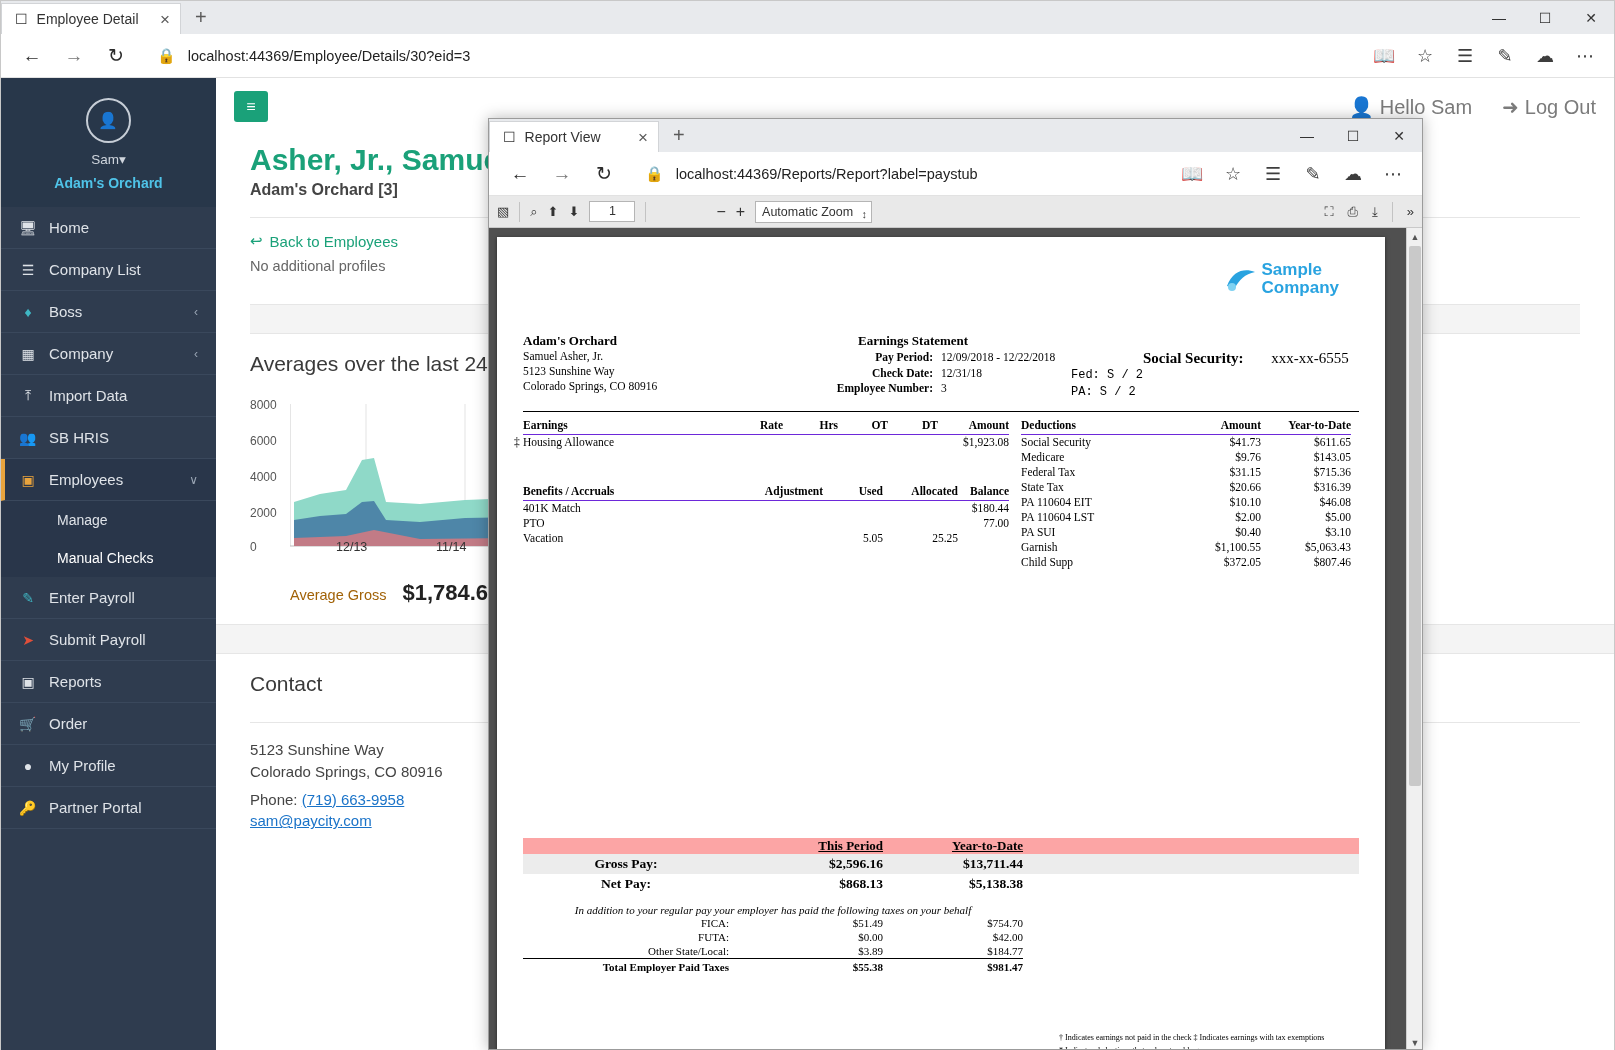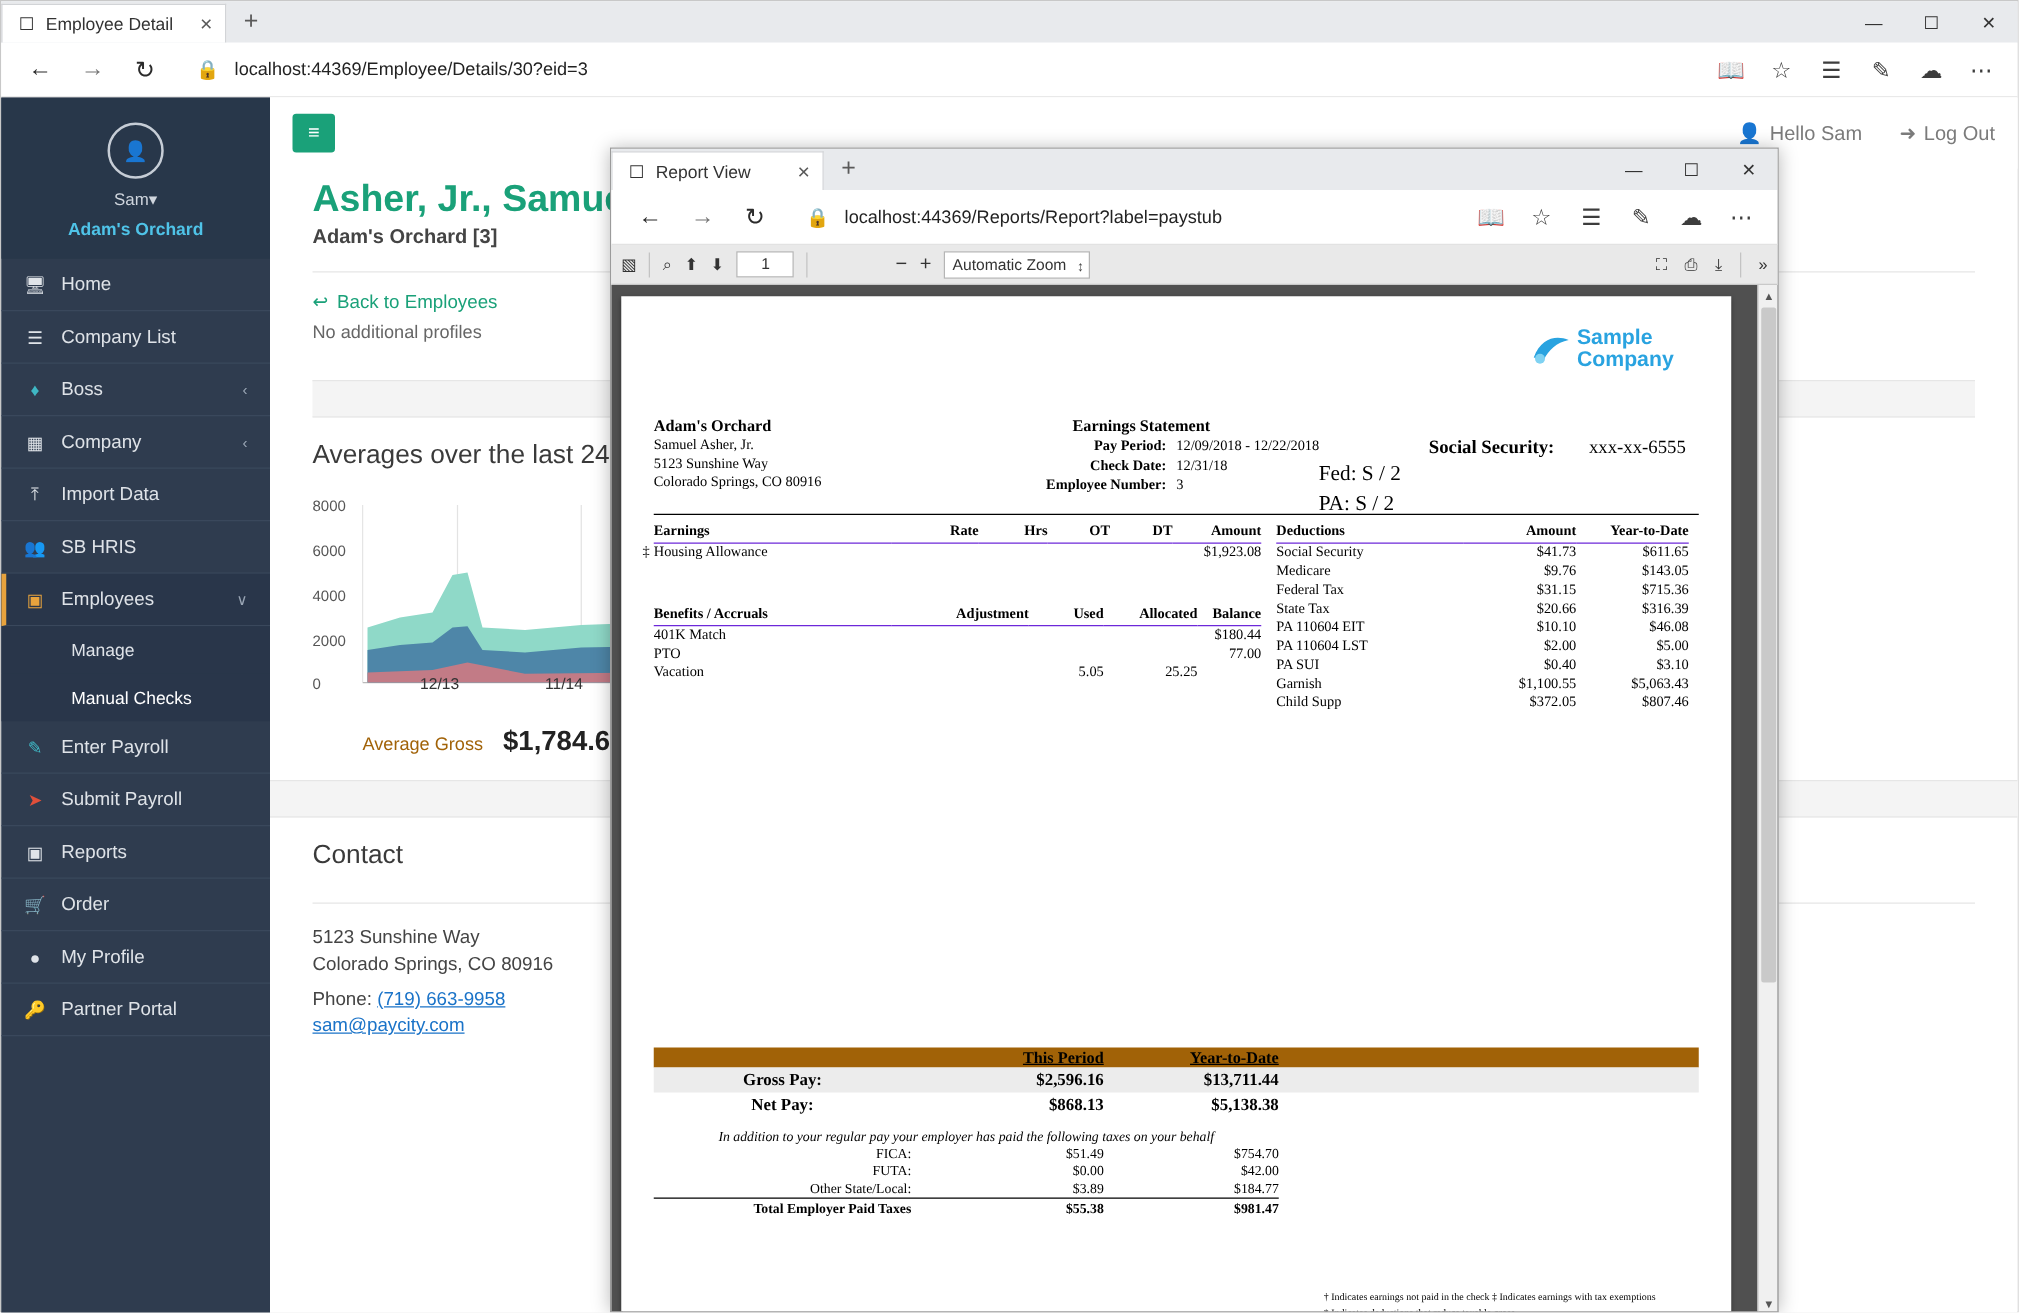--- a/index.html
+++ b/index.html
@@ -52,21 +52,21 @@
   .sb-item.active .ico { color:#e8a33d; }
   .sb-sub { display:flex; align-items:center; padding:11px 18px 11px 56px; font-size:14px; color:#dfe3e8; background:#29364a; }
   .sb-sub.sel { color:#ffffff; }
   .sb-item .ico.teal { color:#3fb7c4; }
   .sb-item .ico.blue { color:#4aa3df; }
   .sb-item .ico.red { color:#e04f3a; }
 
   .content { flex:1; background:#ffffff; position:relative; }
   .topbar { height:57px; background:#ffffff; display:flex; align-items:center; padding:0 18px; }
   .hamburger { width:34px; height:31px; background:#1aa179; color:#fff; border-radius:3px; display:flex; align-items:center; justify-content:center; font-size:16px; }
-  .topbar-right { margin-left:auto; display:flex; align-items:center; gap:30px; font-size:16px; color:#7b7b7b; }
+  .topbar-right { margin-left:auto; display:flex; align-items:center; gap:30px; font-size:20px; color:#7b7b7b; }
   .topbar-right span.ic { margin-right:6px; }
 
   .page-pad { padding:0 34px; }
   .emp-title { font-size:30px; color:#1aa179; font-weight:bold; margin:8px 0 4px; }
   .emp-sub { font-size:16px; color:#444; font-weight:bold; margin-bottom:18px; }
   .hr { border-top:1px solid #e6e6e6; margin:10px 0 0; }
   .back-link { color:#1aa179; font-size:15px; padding:14px 0 8px; display:flex; gap:7px; align-items:center; }
   .muted { color:#666; font-size:14.5px; padding-bottom:20px; }
   .band { background:#f4f4f4; height:30px; margin-top:10px; border-top:1px solid #e6e6e6; border-bottom:1px solid #e6e6e6;}
   .card-title { font-size:21px; color:#3a3a3a; padding:18px 0 6px; }
@@ -107,33 +107,33 @@
   .logo { position:absolute; right:46px; top:24px; text-align:left; }
   .logo-txt { font-family:"Liberation Sans", sans-serif; color:#29a3e0; font-weight:bold; font-size:17px; line-height:1.05; }
   .stub-head { position:relative; margin-top:78px; }
   .stub-co { font-weight:bold; font-size:13px; }
   .stub-addr { font-size:11.5px; line-height:1.32; }
   .es-title { position:absolute; left:335px; top:0; font-weight:bold; font-size:13px; }
   .meta { position:absolute; left:300px; top:17px; width:420px; font-size:11.5px; }
   .meta-row { display:flex; line-height:1.35; }
   .meta-lab { width:118px; text-align:right; font-weight:bold; padding-right:8px; }
   .ss { position:absolute; left:620px; top:17px; font-size:15px; }
-  .fedpa { position:absolute; left:532px; top:34px; font-size:17px; line-height:1.4; }
+  .fedpa { position:absolute; left:548px; top:34px; font-size:12px; line-height:1.4;font-family:Liberation Mono, monospace; }
   .rule { border-bottom:1px solid #000; margin:7px 0 0; }
   .cols { display:flex; margin-top:6px; }
   .colL { width:486px; }
   .colR { width:330px; margin-left:12px; }
   table.pt { width:100%; border-collapse:collapse; font-size:11.5px; }
   table.pt th { font-weight:bold; text-align:right; padding:1px 0 3px; border-bottom:1px solid #6d28d9; }
   table.pt th.l { text-align:left; }
   table.pt td { padding:1.5px 0; text-align:right; }
   table.pt td.l { text-align:left; }
   .spacer-rows { height:34px; }
   .totals { margin-top:268px; }
-  .tot-head { background:#a16207; display:flex; font-weight:bold; }
+  .tot-head { background:#fca5a5; display:flex; font-weight:bold; }
   .tot-row { display:flex; font-weight:bold; font-size:13.5px; padding:2px 0; }
   .tot-lab { width:220px; text-align:center; padding-right:14px; }
   .tot-a { width:140px; text-align:right; }
   .tot-b { width:140px; text-align:right; }
   .footnotes { position:absolute; right:26px; top:795px; font-size:8px; line-height:1.6; width:300px; }
   .emp-tax-note { text-align:center; font-style:italic; font-size:11px; margin-top:10px; width:500px; }
   .etx { display:flex; font-size:11px; padding:1px 0; width:500px; }
   .etx .l { width:220px; text-align:right; padding-right:14px; }
   .etx .a { width:140px; text-align:right; }
   .etx .b { width:140px; text-align:right; }

